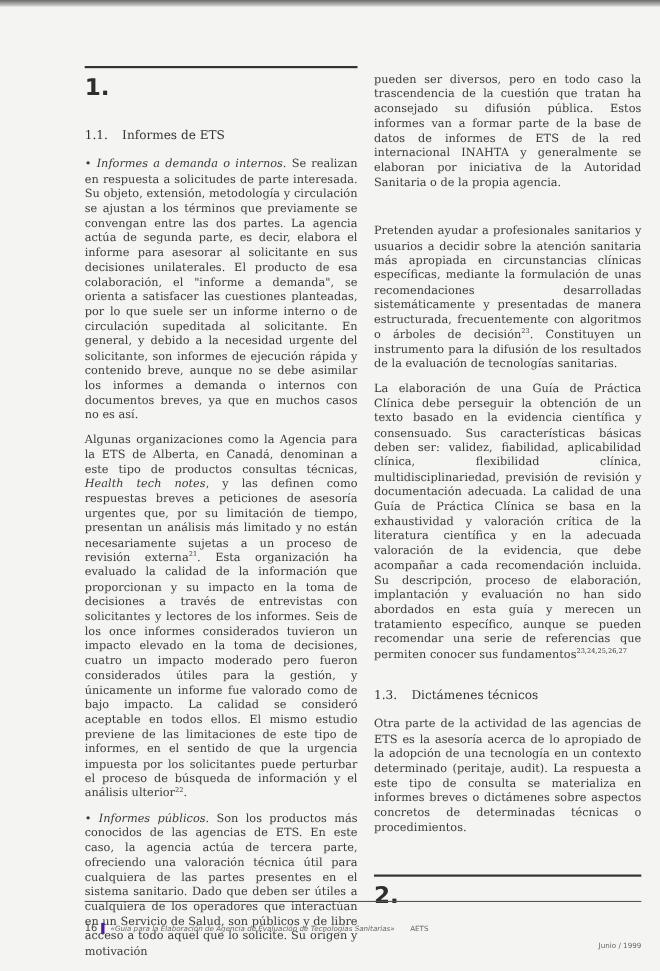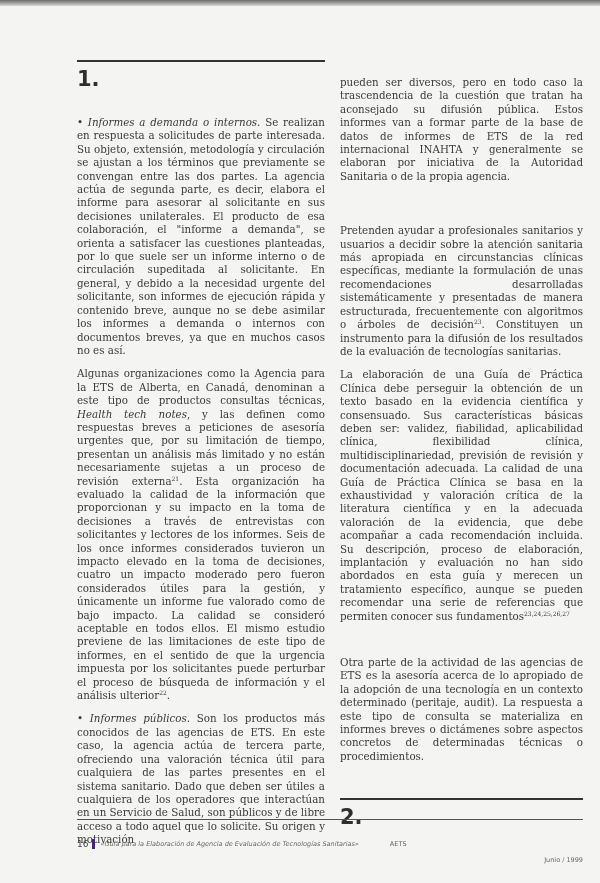--- a/index.html
+++ b/index.html
@@ -24,64 +24,72 @@
   .h1 {
     font-family:"DejaVu Sans", "Liberation Sans", sans-serif;
     font-weight:bold; font-size:21px; line-height:22px; color:#2e2e2e;
     display:flex; margin-bottom:26px;
   }
   .h1 .num { width:41px; flex:none; }
   .h2 {
     font-size:11px; display:flex; margin:0 0 14px 0; color:#333;
   }
   .h2 .num { width:34px; flex:none; }
-  p { margin:10px 0 9px 0; }
+  p { margin:0 0 9px 0; }
   .bullet::before { content:"• "; }
   em { }
   sup { font-size:6px; line-height:0; }
   .footer {
     position:absolute; left:77px; top:819px; width:506px;
     border-top:1.5px solid #555;
     font-family:"DejaVu Sans", "Liberation Sans", sans-serif;
     font-size:6.5px; color:#666; padding-top:3px;
     display:flex; align-items:center;
   }
   .footer .page { font-size:9px; color:#444; border-right:3px solid #4c1d95; padding-right:4px; margin-right:5px; }
   .footer .title { font-style:italic; }
-  .footer .org { margin-left:31px; }
+  .footer .org { margin-left:14px; }
   .footer .date { margin-left:auto;margin-top:33px; }
   .spacer-sec { height:22px; }
 </style>
 </head>
 <body>
 
 <div class="topshade"></div>
 
 <div class="col col-left">
   <div class="h1-rule"></div>
   <div class="h1">
     <span class="num">1.</span>
   </div>
 
+  <div class="h2">
+    <span class="num">1.1.</span>
+    <span>Informes de ETS</span>
+  </div>
 
   <p class="bullet"><em>Informes a demanda o internos.</em><span> Se realizan en respuesta a solicitudes de parte interesada. Su objeto, extensión, metodología y circulación se ajustan a los términos que previamente se convengan entre las dos partes. La agencia actúa de segunda parte, es decir, elabora el informe para asesorar al solicitante en sus decisiones unilaterales. El producto de esa colaboración, el "informe a demanda", se orienta a satisfacer las cuestiones planteadas, por lo que suele ser un informe interno o de circulación supeditada al solicitante. En general, y debido a la necesidad urgente del solicitante, son informes de ejecución rápida y contenido breve, aunque no se debe asimilar los informes a demanda o internos con documentos breves, ya que en muchos casos no es así.</span></p>
 
   <p><span>Algunas organizaciones como la Agencia para la ETS de Alberta, en Canadá, denominan a este tipo de productos consultas técnicas, </span><em>Health tech notes</em><span>, y las definen como respuestas breves a peticiones de asesoría urgentes que, por su limitación de tiempo, presentan un análisis más limitado y no están necesariamente sujetas a un proceso de revisión externa</span><sup>21</sup><span>. Esta organización ha evaluado la calidad de la información que proporcionan y su impacto en la toma de decisiones a través de entrevistas con solicitantes y lectores de los informes. Seis de los once informes considerados tuvieron un impacto elevado en la toma de decisiones, cuatro un impacto moderado pero fueron considerados útiles para la gestión, y únicamente un informe fue valorado como de bajo impacto. La calidad se consideró aceptable en todos ellos. El mismo estudio previene de las limitaciones de este tipo de informes, en el sentido de que la urgencia impuesta por los solicitantes puede perturbar el proceso de búsqueda de información y el análisis ulterior</span><sup>22</sup><span>.</span></p>
 
   <p class="bullet"><em>Informes públicos.</em><span> Son los productos más conocidos de las agencias de ETS. En este caso, la agencia actúa de tercera parte, ofreciendo una valoración técnica útil para cualquiera de las partes presentes en el sistema sanitario. Dado que deben ser útiles a cualquiera de los operadores que interactúan en un Servicio de Salud, son públicos y de libre acceso a todo aquel que lo solicite. Su origen y motivación</span></p>
 </div>
 
 <div class="col col-right">
   <p>pueden ser diversos, pero en todo caso la trascendencia de la cuestión que tratan ha aconsejado su difusión pública. Estos informes van a formar parte de la base de datos de informes de ETS de la red internacional INAHTA y generalmente se elaboran por iniciativa de la Autoridad Sanitaria o de la propia agencia.</p>
   <div class="spacer-sec"></div>
 
   <p><span>Pretenden ayudar a profesionales sanitarios y usuarios a decidir sobre la atención sanitaria más apropiada en circunstancias clínicas específicas, mediante la formulación de unas recomendaciones desarrolladas sistemáticamente y presentadas de manera estructurada, frecuentemente con algoritmos o árboles de decisión</span><sup>23</sup><span>. Constituyen un instrumento para la difusión de los resultados de la evaluación de tecnologías sanitarias.</span></p>
   <p><span>La elaboración de una Guía de Práctica Clínica debe perseguir la obtención de un texto basado en la evidencia científica y consensuado. Sus características básicas deben ser: validez, fiabilidad, aplicabilidad clínica, flexibilidad clínica, multidisciplinariedad, previsión de revisión y documentación adecuada. La calidad de una Guía de Práctica Clínica se basa en la exhaustividad y valoración crítica de la literatura científica y en la adecuada valoración de la evidencia, que debe acompañar a cada recomendación incluida. Su descripción, proceso de elaboración, implantación y evaluación no han sido abordados en esta guía y merecen un tratamiento específico, aunque se pueden recomendar una serie de referencias que permiten conocer sus fundamentos</span><sup>23,24,25,26,27</sup></p>
   <div class="spacer-sec" style="height:14px"></div>
 
+  <div class="h2">
+    <span class="num">1.3.</span>
+    <span>Dictámenes técnicos</span>
+  </div>
   <p>Otra parte de la actividad de las agencias de ETS es la asesoría acerca de lo apropiado de la adopción de una tecnología en un contexto determinado (peritaje, audit). La respuesta a este tipo de consulta se materializa en informes breves o dictámenes sobre aspectos concretos de determinadas técnicas o procedimientos.</p>
   <div class="spacer-sec" style="height:26px"></div>
 
   <div class="h1-rule"></div>
   <div class="h1" style="margin-bottom:12px">
     <span class="num">2.</span>
   </div>
 
 </div>
 

